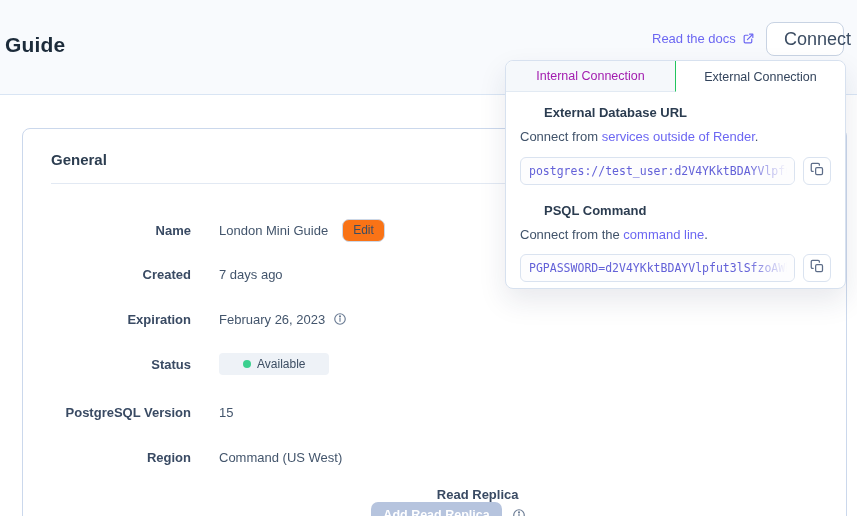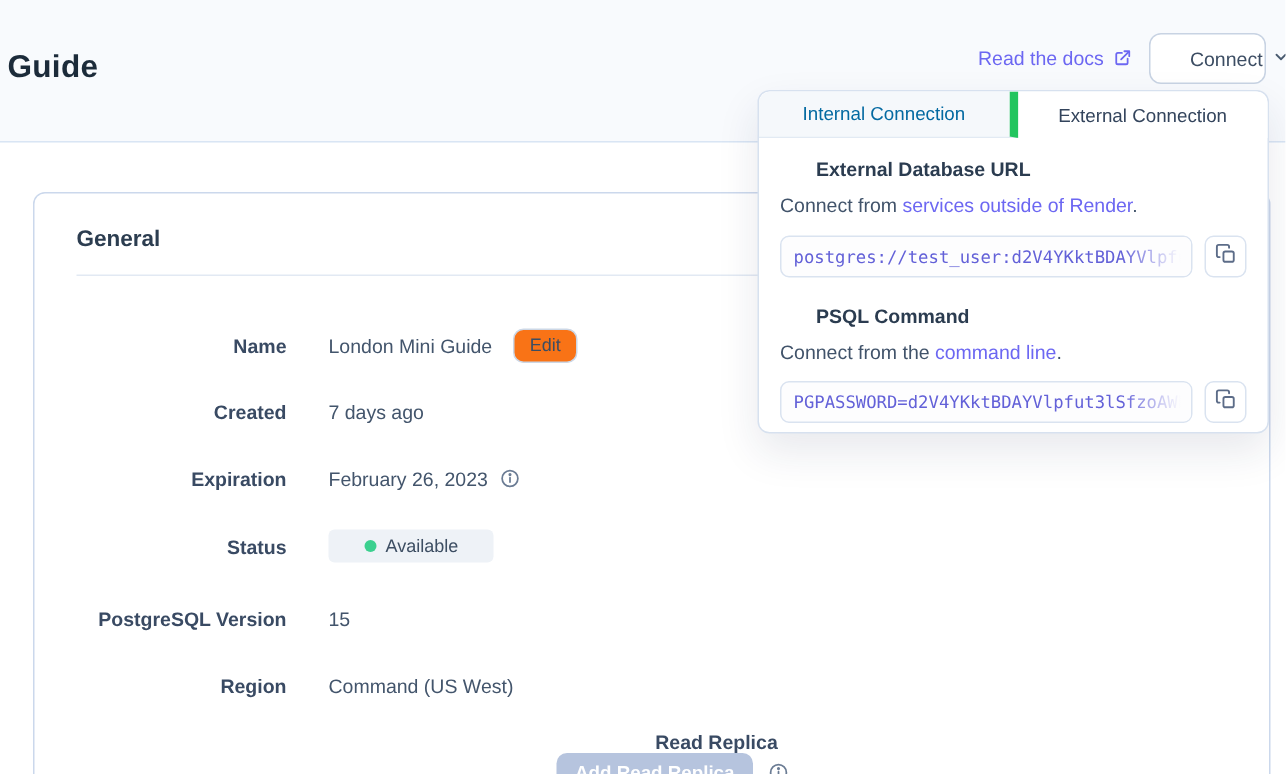--- a/index.html
+++ b/index.html
@@ -22,21 +22,21 @@
   .docs-link {
     position:absolute; left:652px; top:31px;
     display:flex; align-items:center; gap:6px;
     font-size:13px; color:#6c67f2; cursor:pointer; text-decoration:none;
   }
   .docs-link svg { display:block; }
   .connect-btn {
     position:absolute; left:766px; top:22px; width:78px; height:34px;
     background:#ffffff; border:1px solid #c8d3e3; border-radius:8px;
     display:flex; align-items:center; justify-content:center; gap:6px;
-    font-size:13px; color:#3c4d63; cursor:pointer;
+    font-size:18px; color:#3c4d63; cursor:pointer;
     font-family:"Liberation Sans", sans-serif;
     padding-left:43px;
   }
 
   
   .card {
     position:absolute; left:22px; top:128px; width:825px; height:430px;
     background:#ffffff; border:1px solid #cbd8ec; border-radius:8px;
   }
   .card-title {
@@ -93,22 +93,22 @@
     position:absolute; left:505px; top:60px; width:341px; height:229px;
     background:#ffffff; border:1px solid #d7e1ef; border-radius:8px;
     box-shadow:0 12px 28px rgba(26,43,77,.10); z-index:10;
   }
   .popover-tabs { display:flex; height:31px; }
   .tab {
     flex:1; display:flex; align-items:center; justify-content:center;
     font-size:12.5px; cursor:pointer;
   }
   .tab.inactive {
-    background:#f5f8fb; color:#0369a1;
-    border-right:6px solid #22c55e; border-bottom:1px solid #e2eaf3;
+    background:#f5f8fb; color:#a21caf;
+    border-right:1px solid #22c55e; border-bottom:1px solid #e2eaf3;
     border-top-left-radius:8px;
   }
   .tab.active {
     background:#ffffff; color:#33445c; border-top-right-radius:8px;
   }
   .popover-body { padding:13px 14px; }
   .section-heading {
     font-size:13px; font-weight:700; color:#2b3c50; margin-bottom:9px;padding-left:24px;
   }
   .section-desc { font-size:13px; color:#41536a; margin-bottom:13px; }

